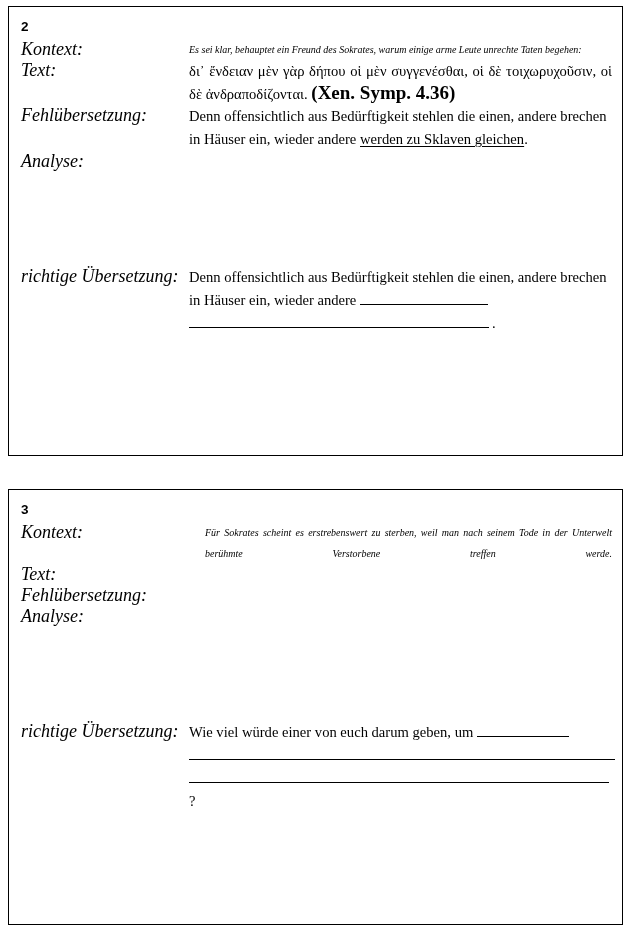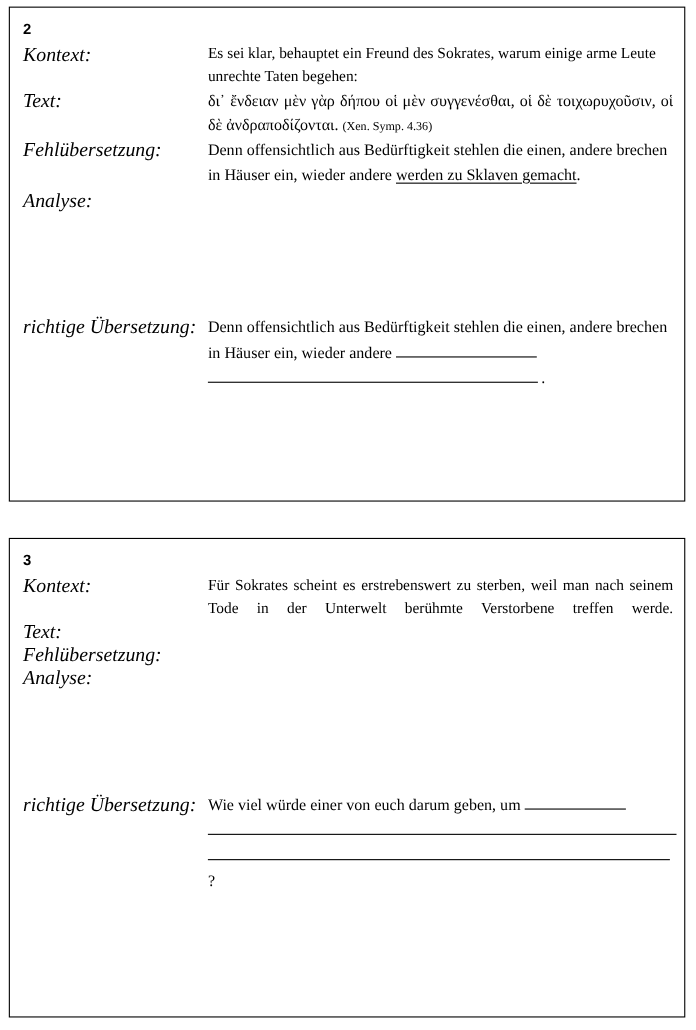--- a/index.html
+++ b/index.html
@@ -61,37 +61,40 @@
   }
 
   .content {
     flex: 1 1 auto;
     min-width: 0;
     font-size: 14.4px;
     line-height: 21px;
   }
 
   .content.kontext {
-    font-size: 14px;
+    font-style: italic;
+    font-size: 10px;
   }
   .content.kontext.justified {
     text-align: justify;
     text-align-last: justify;
+    margin-left: 16px;
   }
 
   .content.greek {
     font-size: 14.6px;
     line-height: 22px;
   }
   .content.greek.justified {
     text-align: justify;
   }
 
   .content.greek .cite {
-    font-size: 11px;
+    font-size: 19px;
+    font-weight: bold;
   }
 
   .content.translation {
     font-size: 14.6px;
     line-height: 23px;
   }
 
   u, .u {
     text-decoration: underline;
     text-decoration-thickness: 1px;
@@ -136,21 +139,21 @@
       <div class="content kontext">Es sei klar, behauptet ein Freund des Sokrates, warum einige arme Leute unrechte Taten begehen:</div>
     </div>
 
     <div class="row">
       <div class="label">Text:</div>
       <div class="content greek justified"><span>δι᾽ ἔνδειαν μὲν γὰρ δήπου οἱ μὲν συγγενέσθαι, οἱ δὲ τοιχωρυχοῦσιν, οἱ δὲ ἀνδραποδίζονται.</span> <span class="cite">(Xen. Symp. 4.36)</span></div>
     </div>
 
     <div class="row">
       <div class="label">Fehlübersetzung:</div>
-      <div class="content translation"><span>Denn offensichtlich aus Bedürftigkeit stehlen die einen, andere brechen in Häuser ein, wieder andere </span><span class="u">werden zu Sklaven gemacht</span><span>.</span></div>
+      <div class="content translation"><span>Denn offensichtlich aus Bedürftigkeit stehlen die einen, andere brechen in Häuser ein, wieder andere </span><span class="u">werden zu Sklaven gleichen</span><span>.</span></div>
     </div>
 
     <div class="row">
       <div class="label">Analyse:</div>
       <div class="content"></div>
     </div>
 
     <div class="spacer-lg"></div>
     <div class="spacer-sm"></div>
 

